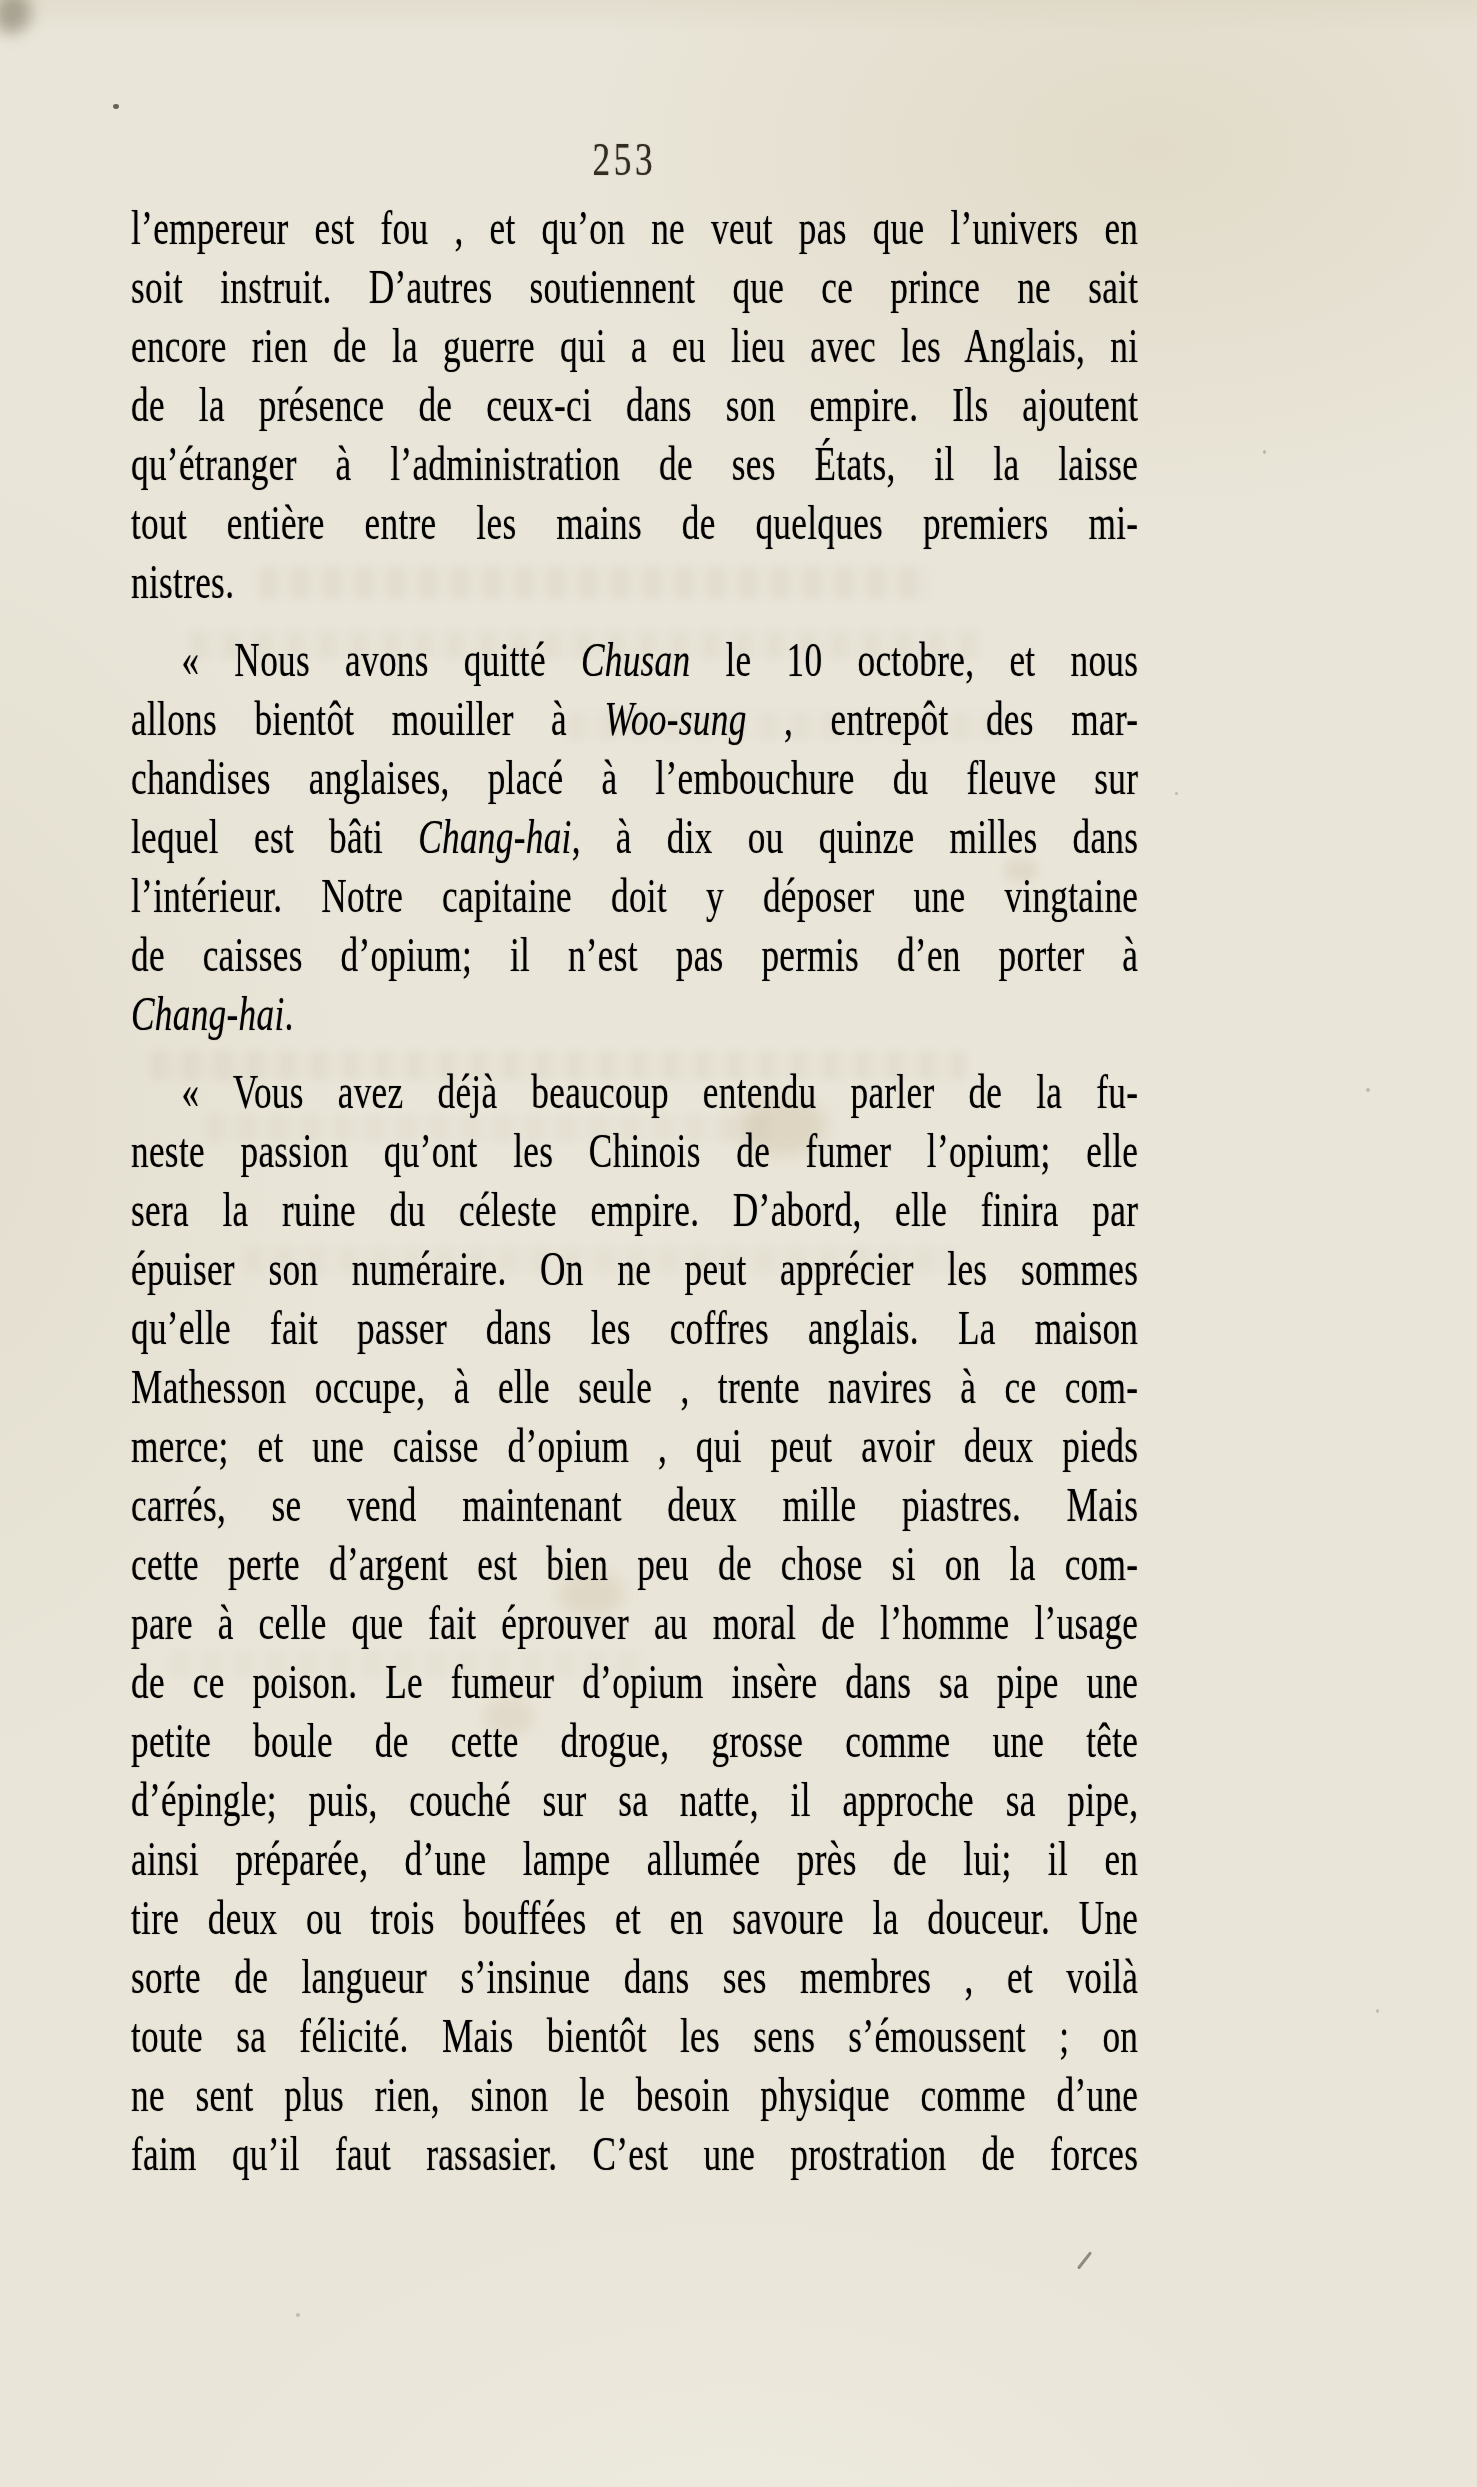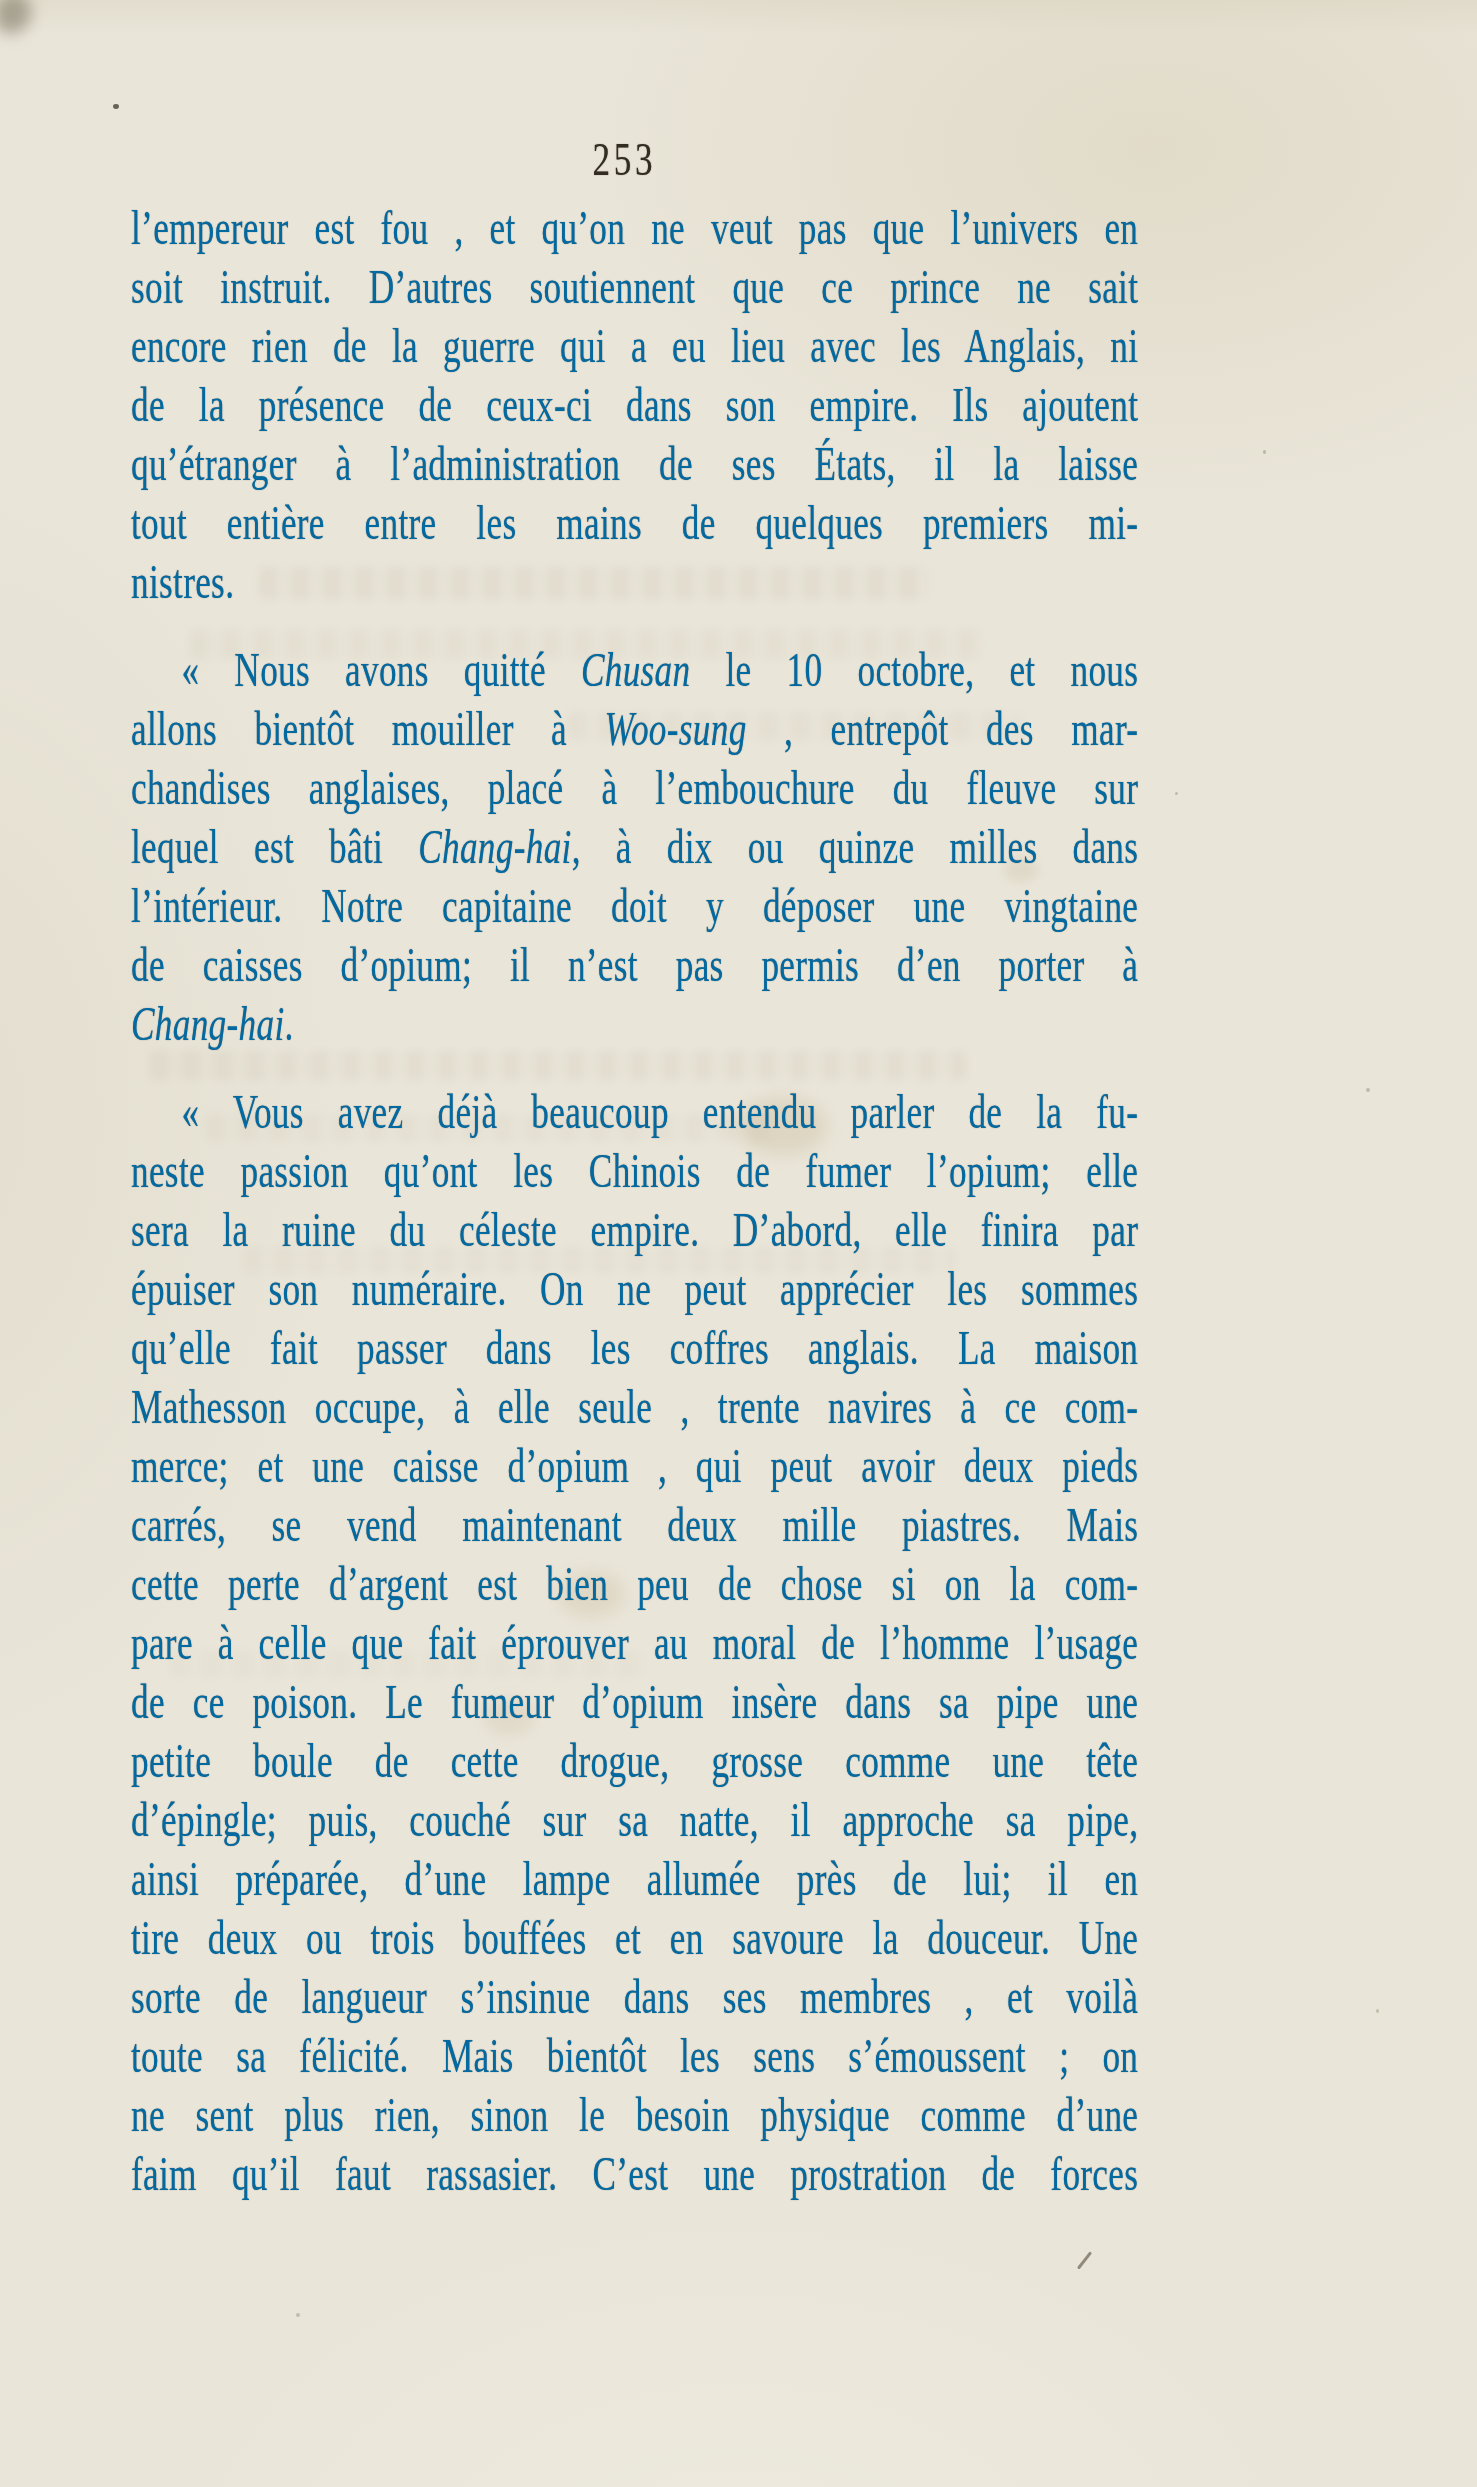--- a/index.html
+++ b/index.html
@@ -33,25 +33,25 @@
     transform-origin: 0 0;
     color: #332c23;
     text-shadow: 0 0 1.3px rgba(50,42,32,.55);
   }
 
   .textblock {
     position: absolute;
     left: 131px;
     top: 198px;
     width: 1012px;
-    color: #0369a1;
+    color: #000000;
     text-shadow: 0 0 1.3px rgba(52,44,34,.55);
   }
 
-  .para + .para { margin-top: 29px; }
+  .para + .para { margin-top: 19px; }
 
   .line {
     width: 1399px;               
     transform: scaleX(0.72);
     transform-origin: 0 0;
     font-size: 49px;
     line-height: 59px;
     height: 59px;
     letter-spacing: 0.4px;
     text-align: justify;

